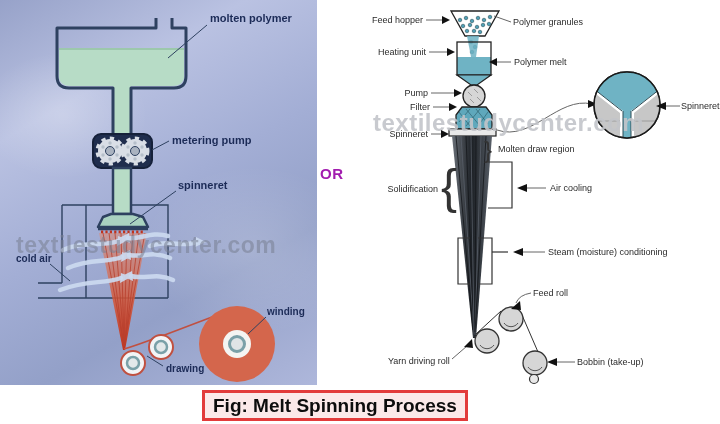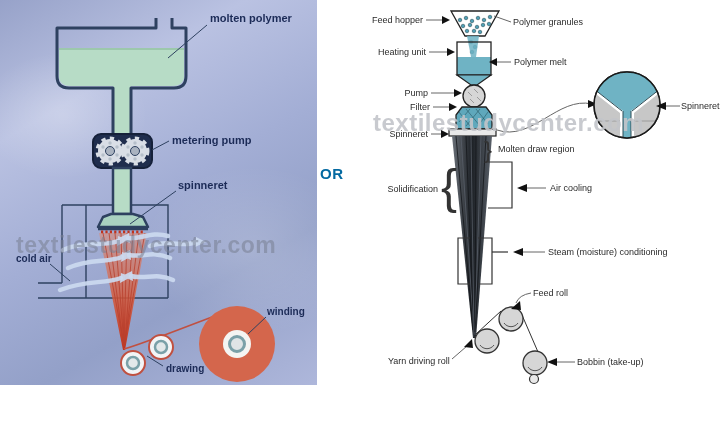--- a/index.html
+++ b/index.html
@@ -5,21 +5,21 @@
   html,body{margin:0;padding:0;background:#fff}
   .stage{position:relative;width:720px;height:424px;background:#fff;overflow:hidden;
          font-family:"Liberation Sans",sans-serif}
   .left-bg{position:absolute;left:0;top:0;width:317px;height:385px;
            background:
              radial-gradient(120px 90px at 20% 30%, rgba(255,255,255,.25), rgba(255,255,255,0) 70%),
              radial-gradient(160px 120px at 80% 65%, rgba(255,255,255,.18), rgba(255,255,255,0) 70%),
              linear-gradient(150deg,#97a2c9 0%,#bac2e2 25%,#a3aed5 50%,#93a0c8 72%,#aeb7db 100%)}
   svg.overlay{position:absolute;left:0;top:0;display:block}
   svg text{font-family:"Liberation Sans",sans-serif}
-  .or{position:absolute;left:320px;top:165px;font-size:15px;font-weight:800;color:#0369a1;letter-spacing:.5px}
+  .or{position:absolute;left:320px;top:165px;font-size:15px;font-weight:800;color:#a21caf;letter-spacing:.5px}
   .caption{position:absolute;left:202px;top:390px;border:3px solid #e23b3b;background:#fbe9e9;
            padding:0 8px;font-size:19px;font-weight:700;color:#0d0d0d;line-height:25px;white-space:nowrap}
   .lbl-left{fill:#1c2b57;font-size:11px;font-weight:600}
   .lbl-left-sm{fill:#1c2b57;font-size:10px;font-weight:600}
   .lbl-right{fill:#2b2b2b;font-size:9px}
   .wmark{font-weight:700;letter-spacing:.5px}
 </style>
 </head>
 <body>
 
@@ -296,14 +296,15 @@
       <text x="548" y="255" class="lbl-right">Steam (moisture) conditioning</text>
       <text x="533" y="296" class="lbl-right">Feed roll</text>
       <text x="388" y="364" class="lbl-right">Yarn driving roll</text>
       <text x="577" y="365" class="lbl-right">Bobbin (take-up)</text>
       <text x="681" y="109" class="lbl-right">Spinneret</text>
     </g>
   </svg>
 
   <div class="or">OR</div>
 
+  <div class="caption">Fig: Melt Spinning Process</div>
 
 </div>
 
 </body></html>

